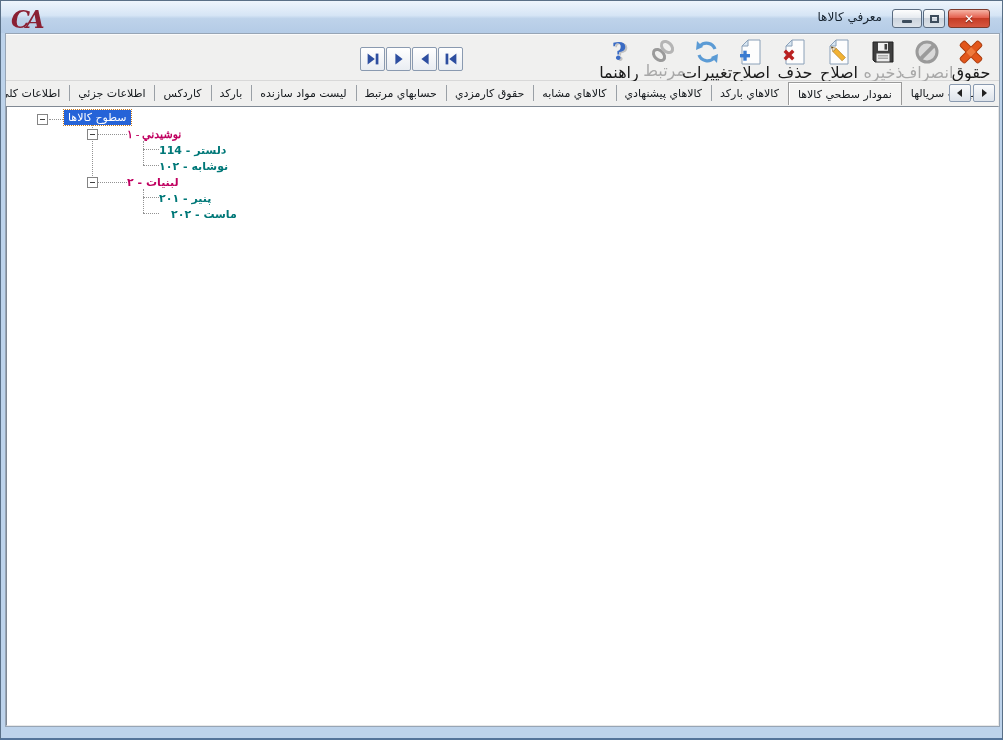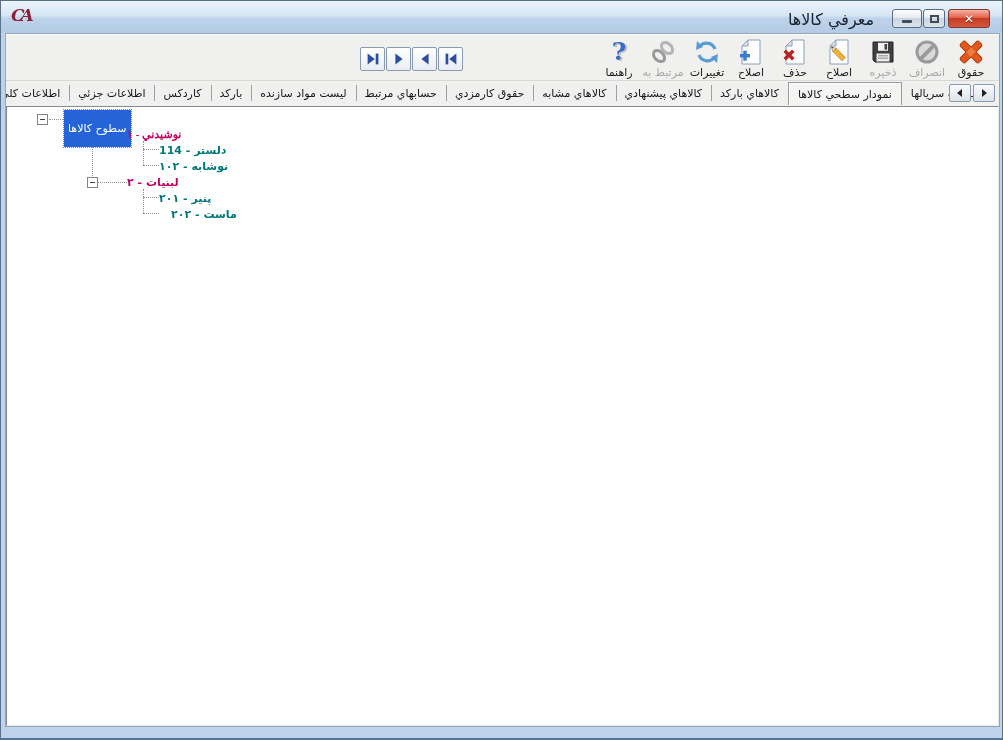--- a/index.html
+++ b/index.html
@@ -6,22 +6,22 @@
   *{box-sizing:border-box;}
   .window{
     position:relative;width:1003px;height:740px;margin:0 auto;
     background:#bdd3eb;border:1px solid #5a7087;border-bottom:2px solid #54749a;
     font-family:"DejaVu Sans","Liberation Sans",sans-serif;overflow:hidden;
   }
   
   .titlebar{position:absolute;left:0;top:0;width:100%;height:32px;
     background:linear-gradient(#eef5fc,#d6e5f5 45%,#bed3ea 55%,#b4cbe6);}
   .logo{position:absolute;left:10px;top:4px;font-family:"DejaVu Serif","Liberation Serif",serif;
-    font-style:italic;font-weight:bold;font-size:17px;color:#8a2033;letter-spacing:-4px;}
-  .win-title{position:absolute;right:128px;top:9px;font-size:16px;color:#16222e;direction:rtl;}
+    font-style:italic;font-weight:bold;font-size:24px;color:#8a2033;letter-spacing:-4px;}
+  .win-title{position:absolute;right:120px;top:9px;font-size:12px;color:#16222e;direction:rtl;}
   .cap-btn{position:absolute;top:8px;height:19px;border:1px solid #5a6b80;border-radius:3px;
     background:linear-gradient(#fdfdfd,#e7ebf0 45%,#ccd4de 50%,#dde3ea);
     display:flex;align-items:center;justify-content:center;cursor:default;}
   .cap-min{right:80px;width:30px;}
   .cap-max{right:57px;width:22px;}
   .cap-close{right:12px;width:42px;border-color:#7c3a2c;
     background:linear-gradient(#f6b3a4,#e4604e 45%,#c63c25 50%,#d65740);}
   .glyph-min{width:10px;height:3px;background:#3d4c5c;border-radius:1px;margin-top:6px;}
   .glyph-max{width:9px;height:8px;border:2px solid #3d4c5c;background:transparent;}
   .glyph-close{color:#fff;font-size:12px;font-weight:bold;text-shadow:0 1px 1px #6e2114;}
@@ -30,42 +30,42 @@
     background:#f0f0ef;border:1px solid #97a5b5;}
   
   .toolbar{position:relative;height:47px;border-top:1px solid #fbfbfb;border-bottom:1px solid #d8d8d8;}
   .navgroup{position:absolute;left:354px;top:12px;display:flex;gap:1px;}
   .nav-btn{width:25px;height:24px;border:1px solid #8a9ab0;border-radius:2px;
     background:linear-gradient(#ffffff,#e9edf2);display:flex;align-items:center;justify-content:center;cursor:pointer;}
   .tb-buttons{position:absolute;right:6px;top:1px;display:flex;direction:ltr;}
   .tb-btn{width:44px;height:45px;display:flex;flex-direction:column;align-items:center;
     justify-content:flex-start;cursor:pointer;padding-top:1px;}
   .tb-ico{height:30px;display:flex;align-items:center;justify-content:center;}
-  .tb-lbl{font-size:11px;color:#1a1a1a;direction:rtl;line-height:12px;}
+  .tb-lbl{font-size:16px;color:#1a1a1a;direction:rtl;line-height:12px;}
   .tb-btn.disabled .tb-lbl{color:#a8a8a8;}
   .q-ico{font-family:"DejaVu Serif","Liberation Serif",serif;font-weight:bold;font-size:25px;
     color:#3a6bc4;text-shadow:2px 1px 0 #c2c2c2;line-height:26px;}
   
   .tabbar{position:relative;height:24px;display:flex;align-items:stretch;overflow:hidden;
     padding-right:52px;background:#f0f0ef;}
   .tab{display:flex;align-items:center;padding:0 9px;font-size:11px;color:#15191d;
     direction:rtl;white-space:nowrap;cursor:pointer;position:relative;}
   .tab.sep::before{content:"";position:absolute;left:0;top:4px;bottom:4px;width:1px;background:#9aa0a6;}
   .tab.first{margin-left:-15px;}
   .tab.active{background:#f4f4f3;border:1px solid #9a9a9a;border-bottom:none;margin-top:1px;
     box-shadow:inset 0 1px 0 #ffffff,inset 1px 0 0 #ffffff;}
   .tab-scroll{position:absolute;right:4px;top:3px;display:flex;gap:2px;}
   .mini-btn{width:22px;height:18px;border:1px solid #8a9ab0;border-radius:2px;
     background:linear-gradient(#fafbfc,#dde3ea);display:flex;align-items:center;justify-content:center;cursor:pointer;}
   
   .panel{position:absolute;left:0;right:0;top:72px;bottom:0;background:#ffffff;
     border:1px solid #808994;border-right-color:#e8e8e8;border-bottom-color:#e8e8e8;}
   .tree{position:relative;width:100%;height:100%;font-size:11px;font-weight:bold;}
   .t-label{position:absolute;direction:rtl;white-space:nowrap;cursor:pointer;line-height:13px;}
-  .t-root{font-weight:normal;color:#ffffff;background:#2563d8;padding:12px 4px;
+  .t-root{font-weight:normal;color:#ffffff;background:#2563d8;padding:1px 4px;
     outline:1px dotted #c87a1e;}
   .t-group{color:#c00060;}
   .t-item{color:#007878;}
   .t-box{position:absolute;width:11px;height:11px;background:#ffffff;border:1px solid #848484;cursor:pointer;}
   .t-box::after{content:"";position:absolute;left:2px;top:4px;width:5px;height:1px;background:#404040;}
   .dot-h{position:absolute;height:1px;border-top:1px dotted #929292;}
   .dot-v{position:absolute;width:1px;border-left:1px dotted #929292;}
 </style>
 </head>
 <body>

